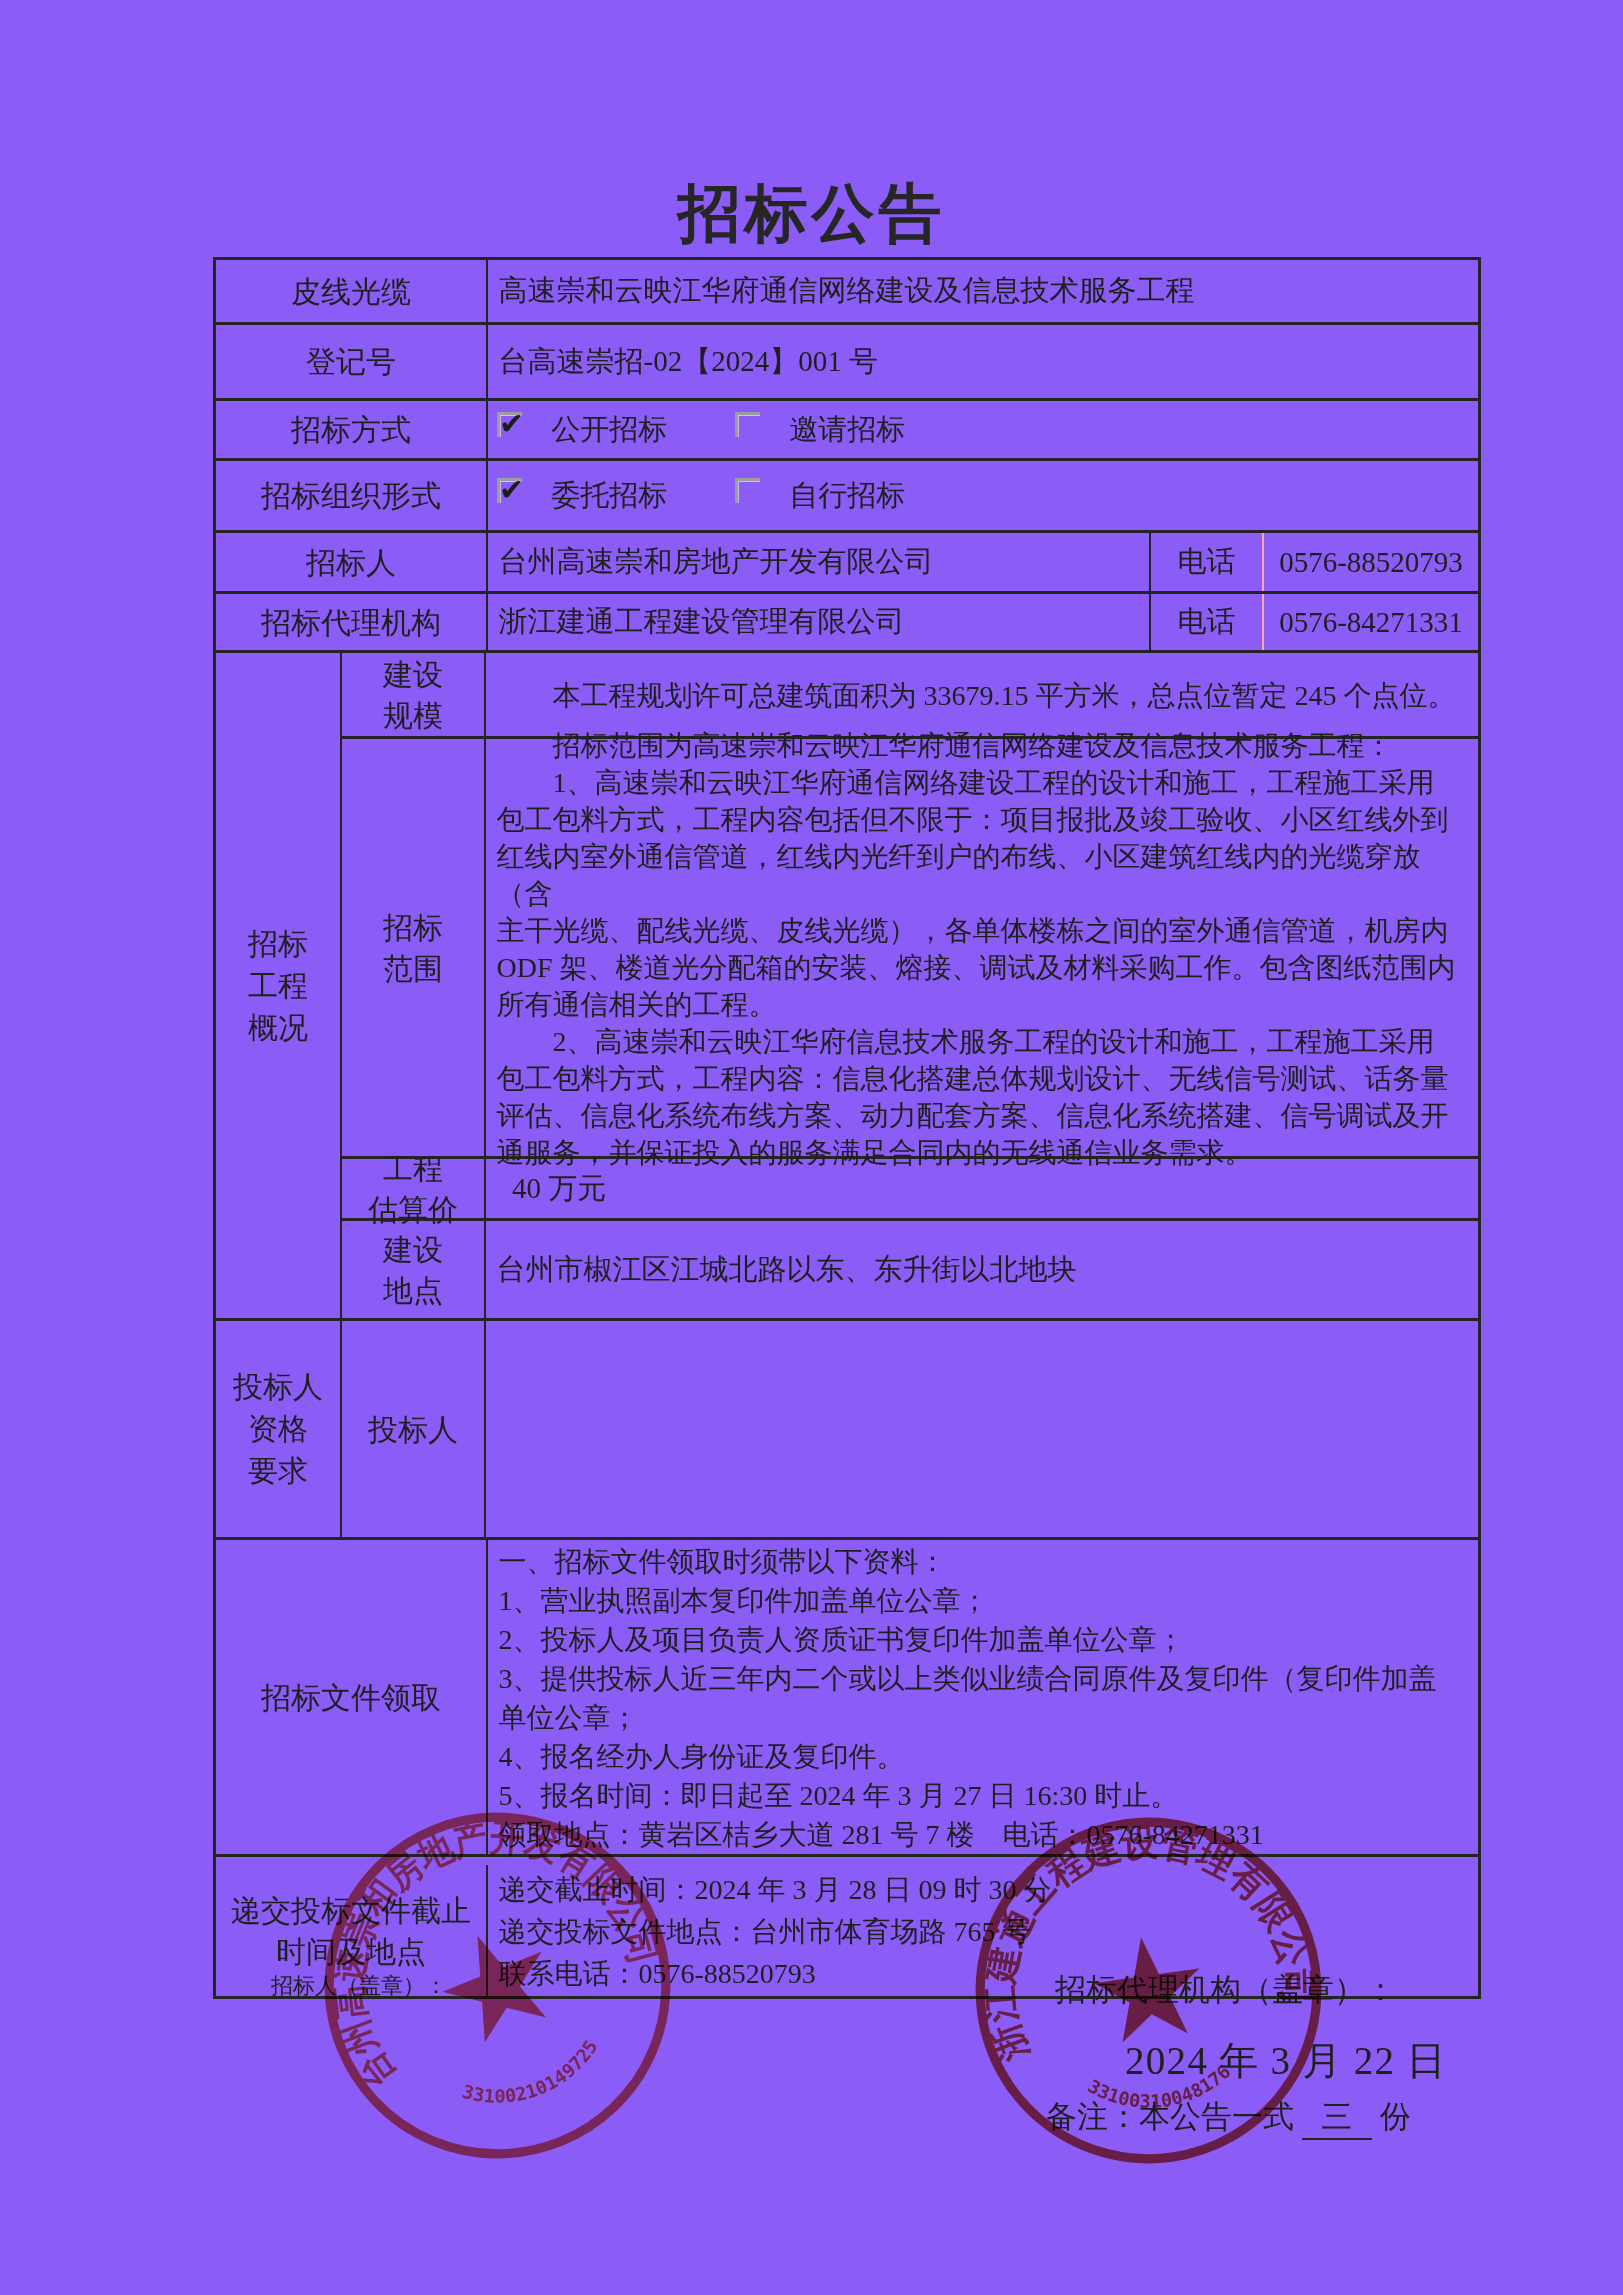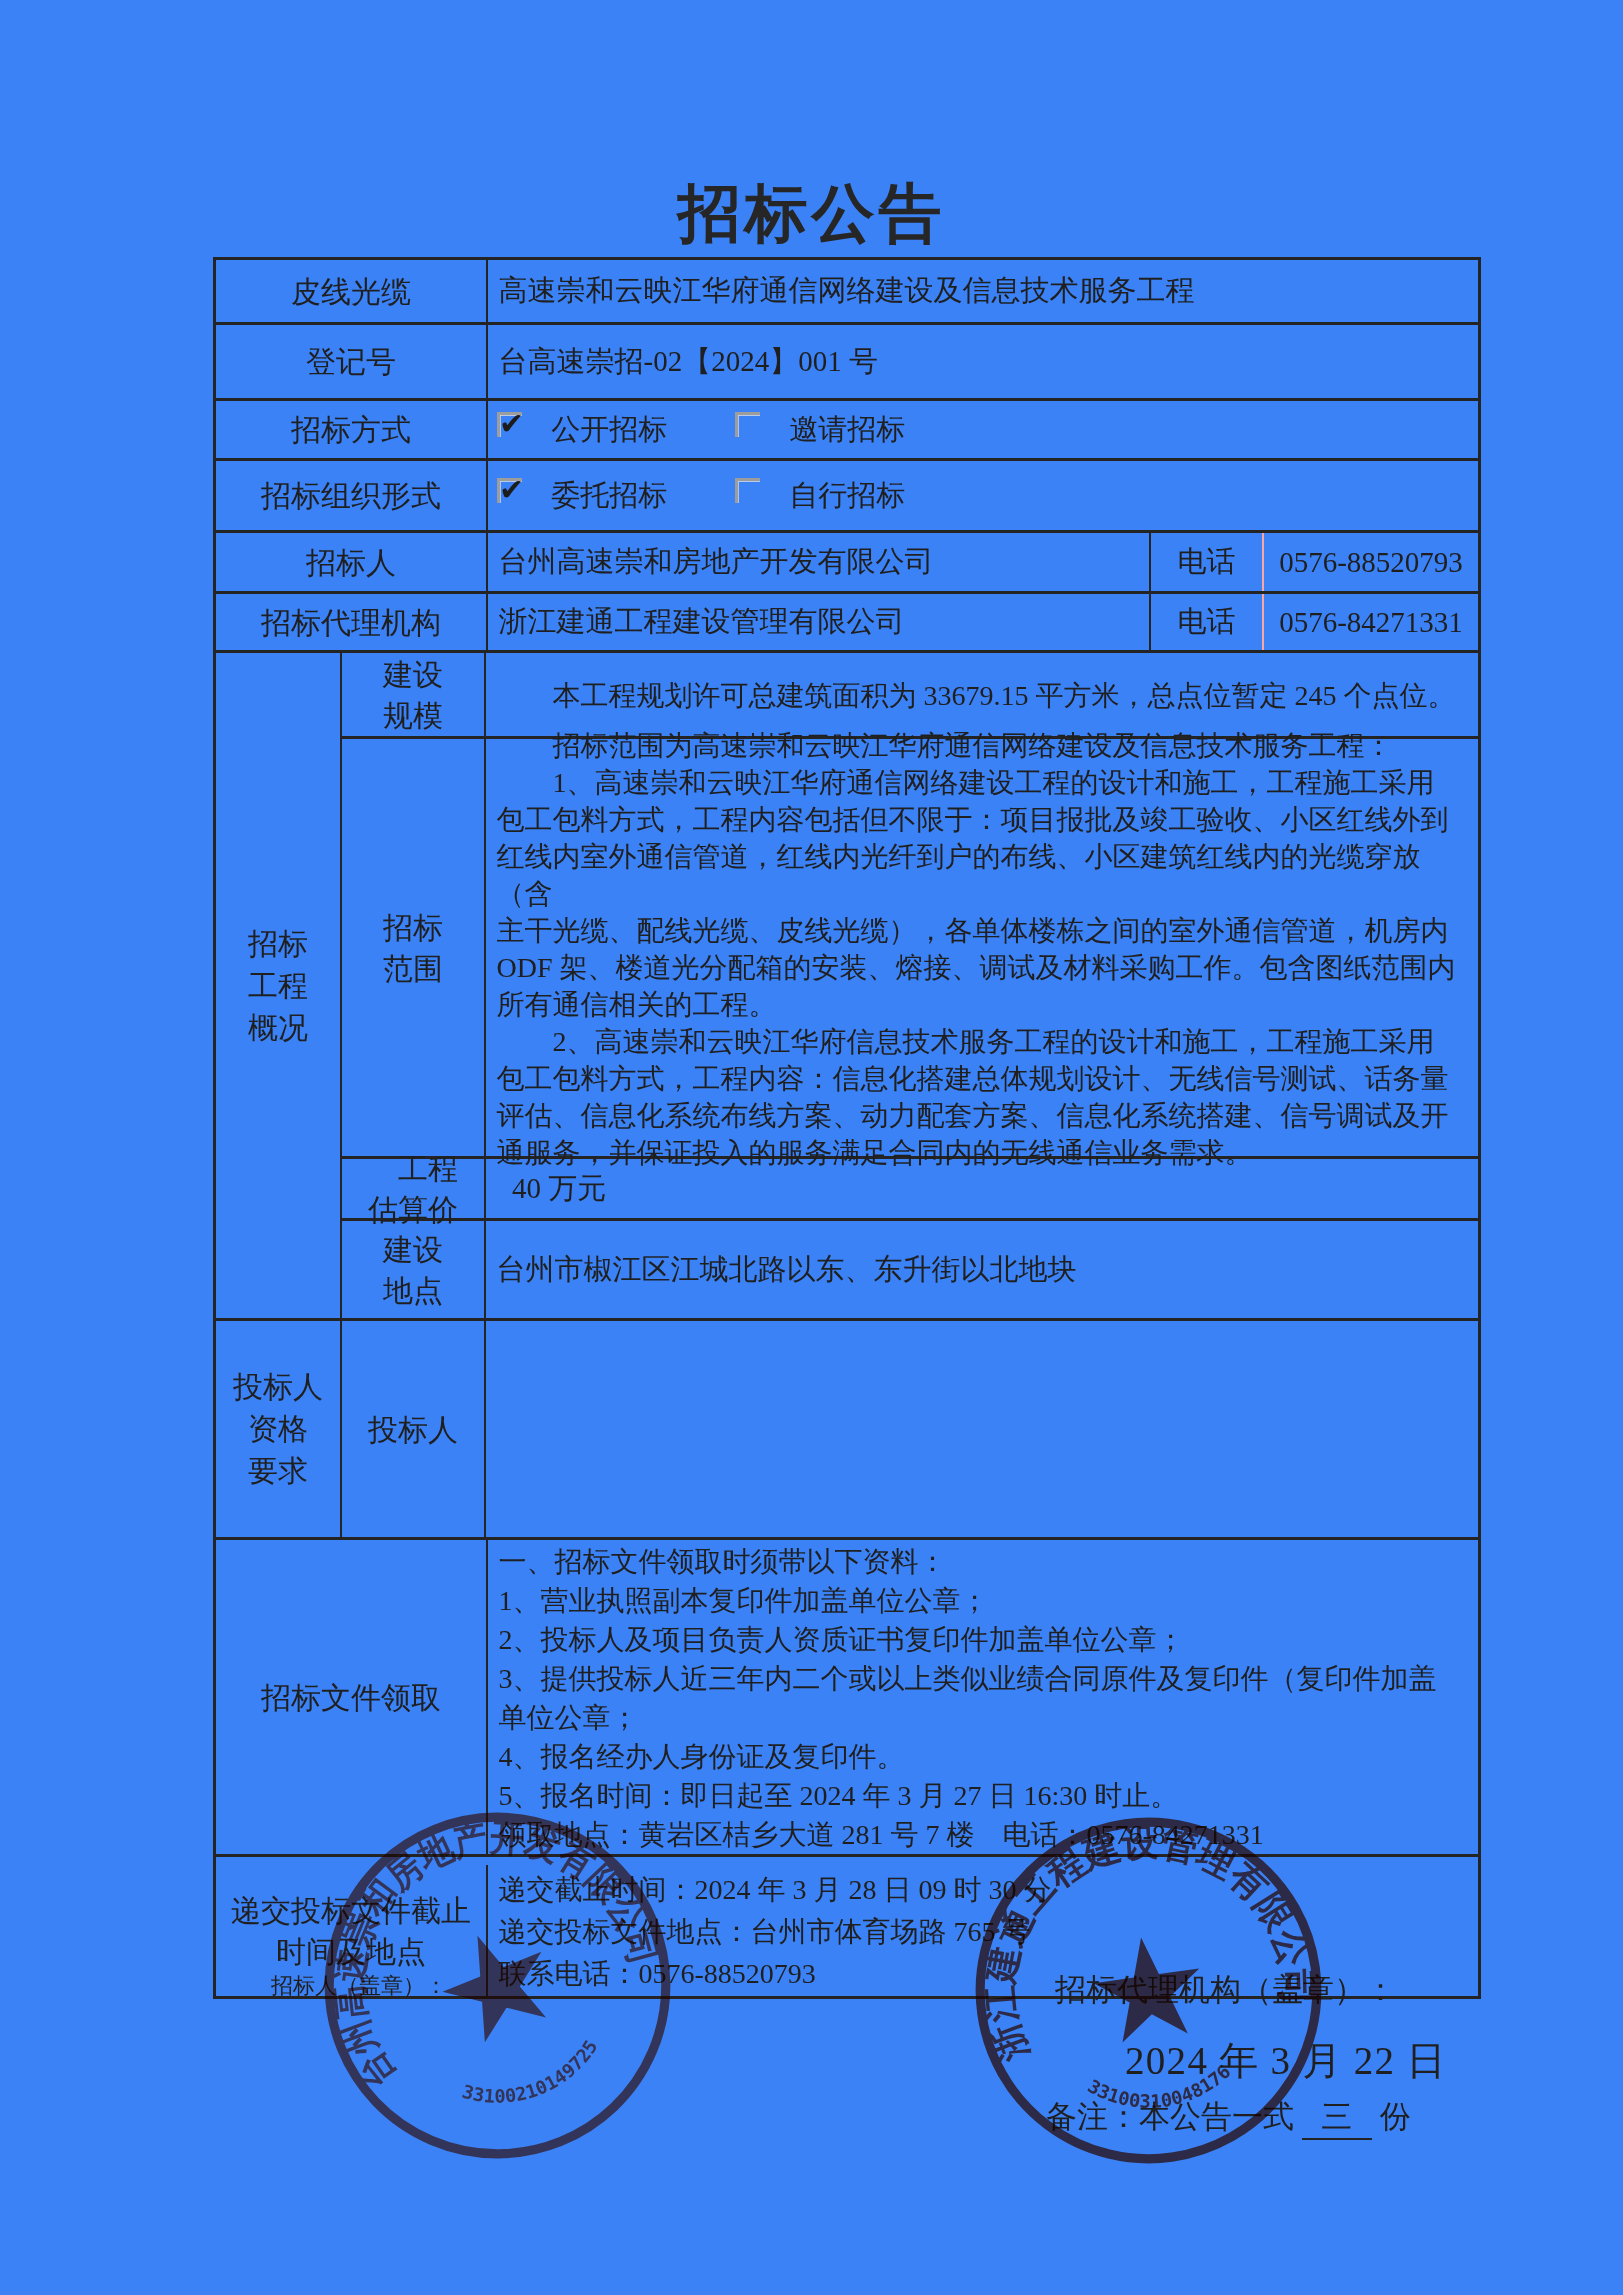--- a/index.html
+++ b/index.html
@@ -1,33 +1,33 @@
 <!DOCTYPE html>
 <html style="font-size:10.5px"><head>
 <meta charset="utf-8">
 <style>
   html,body{margin:0;padding:0;background:#e8e8e6;}
-  .page{position:relative;width:1623px;height:2295px;background:#3b82f6;overflow:hidden;
+  .page{position:relative;width:1623px;height:2295px;background:#8b5cf6;overflow:hidden;
         font-family:"Liberation Serif","DejaVu Serif",serif;color:#1f1f1f;}
   .title{position:absolute;top:171px;left:0;width:1623px;text-align:center;
          font-family:"Liberation Sans","DejaVu Sans",sans-serif;font-weight:900;
          font-size:63px;letter-spacing:3.9px;color:#262626;}
   
   .doc-table{position:absolute;left:213px;top:257px;width:1268px;
              border:3.3px solid #242424;box-sizing:border-box;background:transparent;}
   .row{display:flex;box-sizing:border-box;border-bottom:3.3px solid #242424;}
   .row:last-child{border-bottom:none;}
   .lbl{width:272px;flex:0 0 272px;border-right:2px solid #242424;box-sizing:border-box;
        display:flex;align-items:center;justify-content:center;text-align:center;
        font-size:30px;line-height:41px;white-space:pre-line;}
   .outer-lbl{width:126px;flex:0 0 126px;border-right:2px solid #242424;box-sizing:border-box;
        display:flex;align-items:center;justify-content:center;text-align:center;
        font-size:30px;line-height:42px;white-space:pre-line;}
   .sub-lbl{width:144px;flex:0 0 144px;border-right:2px solid #242424;box-sizing:border-box;
-       display:flex;align-items:center;justify-content:center;text-align:right;
+       display:flex;align-items:center;justify-content:center;text-align:center;
        font-size:30px;line-height:41px;white-space:pre-line;}
   .val{flex:1;display:flex;align-items:center;box-sizing:border-box;
        padding:3.9px 10.5px;font-size:29px;}
   .longtext{flex:1;box-sizing:border-box;padding:6.5px 10.5px 3.9px 10.5px;font-size:28px;
             white-space:pre-line;display:flex;align-items:center;}
   .subcol{flex:1;display:flex;flex-direction:column;}
   .subrow{display:flex;box-sizing:border-box;border-bottom:3.3px solid #242424;}
   .subrow:last-child{border-bottom:none;}
   .phone-lbl{flex:0 0 113px;border-left:2px solid #242424;box-sizing:border-box;
              display:flex;align-items:center;justify-content:center;font-size:29px;}

